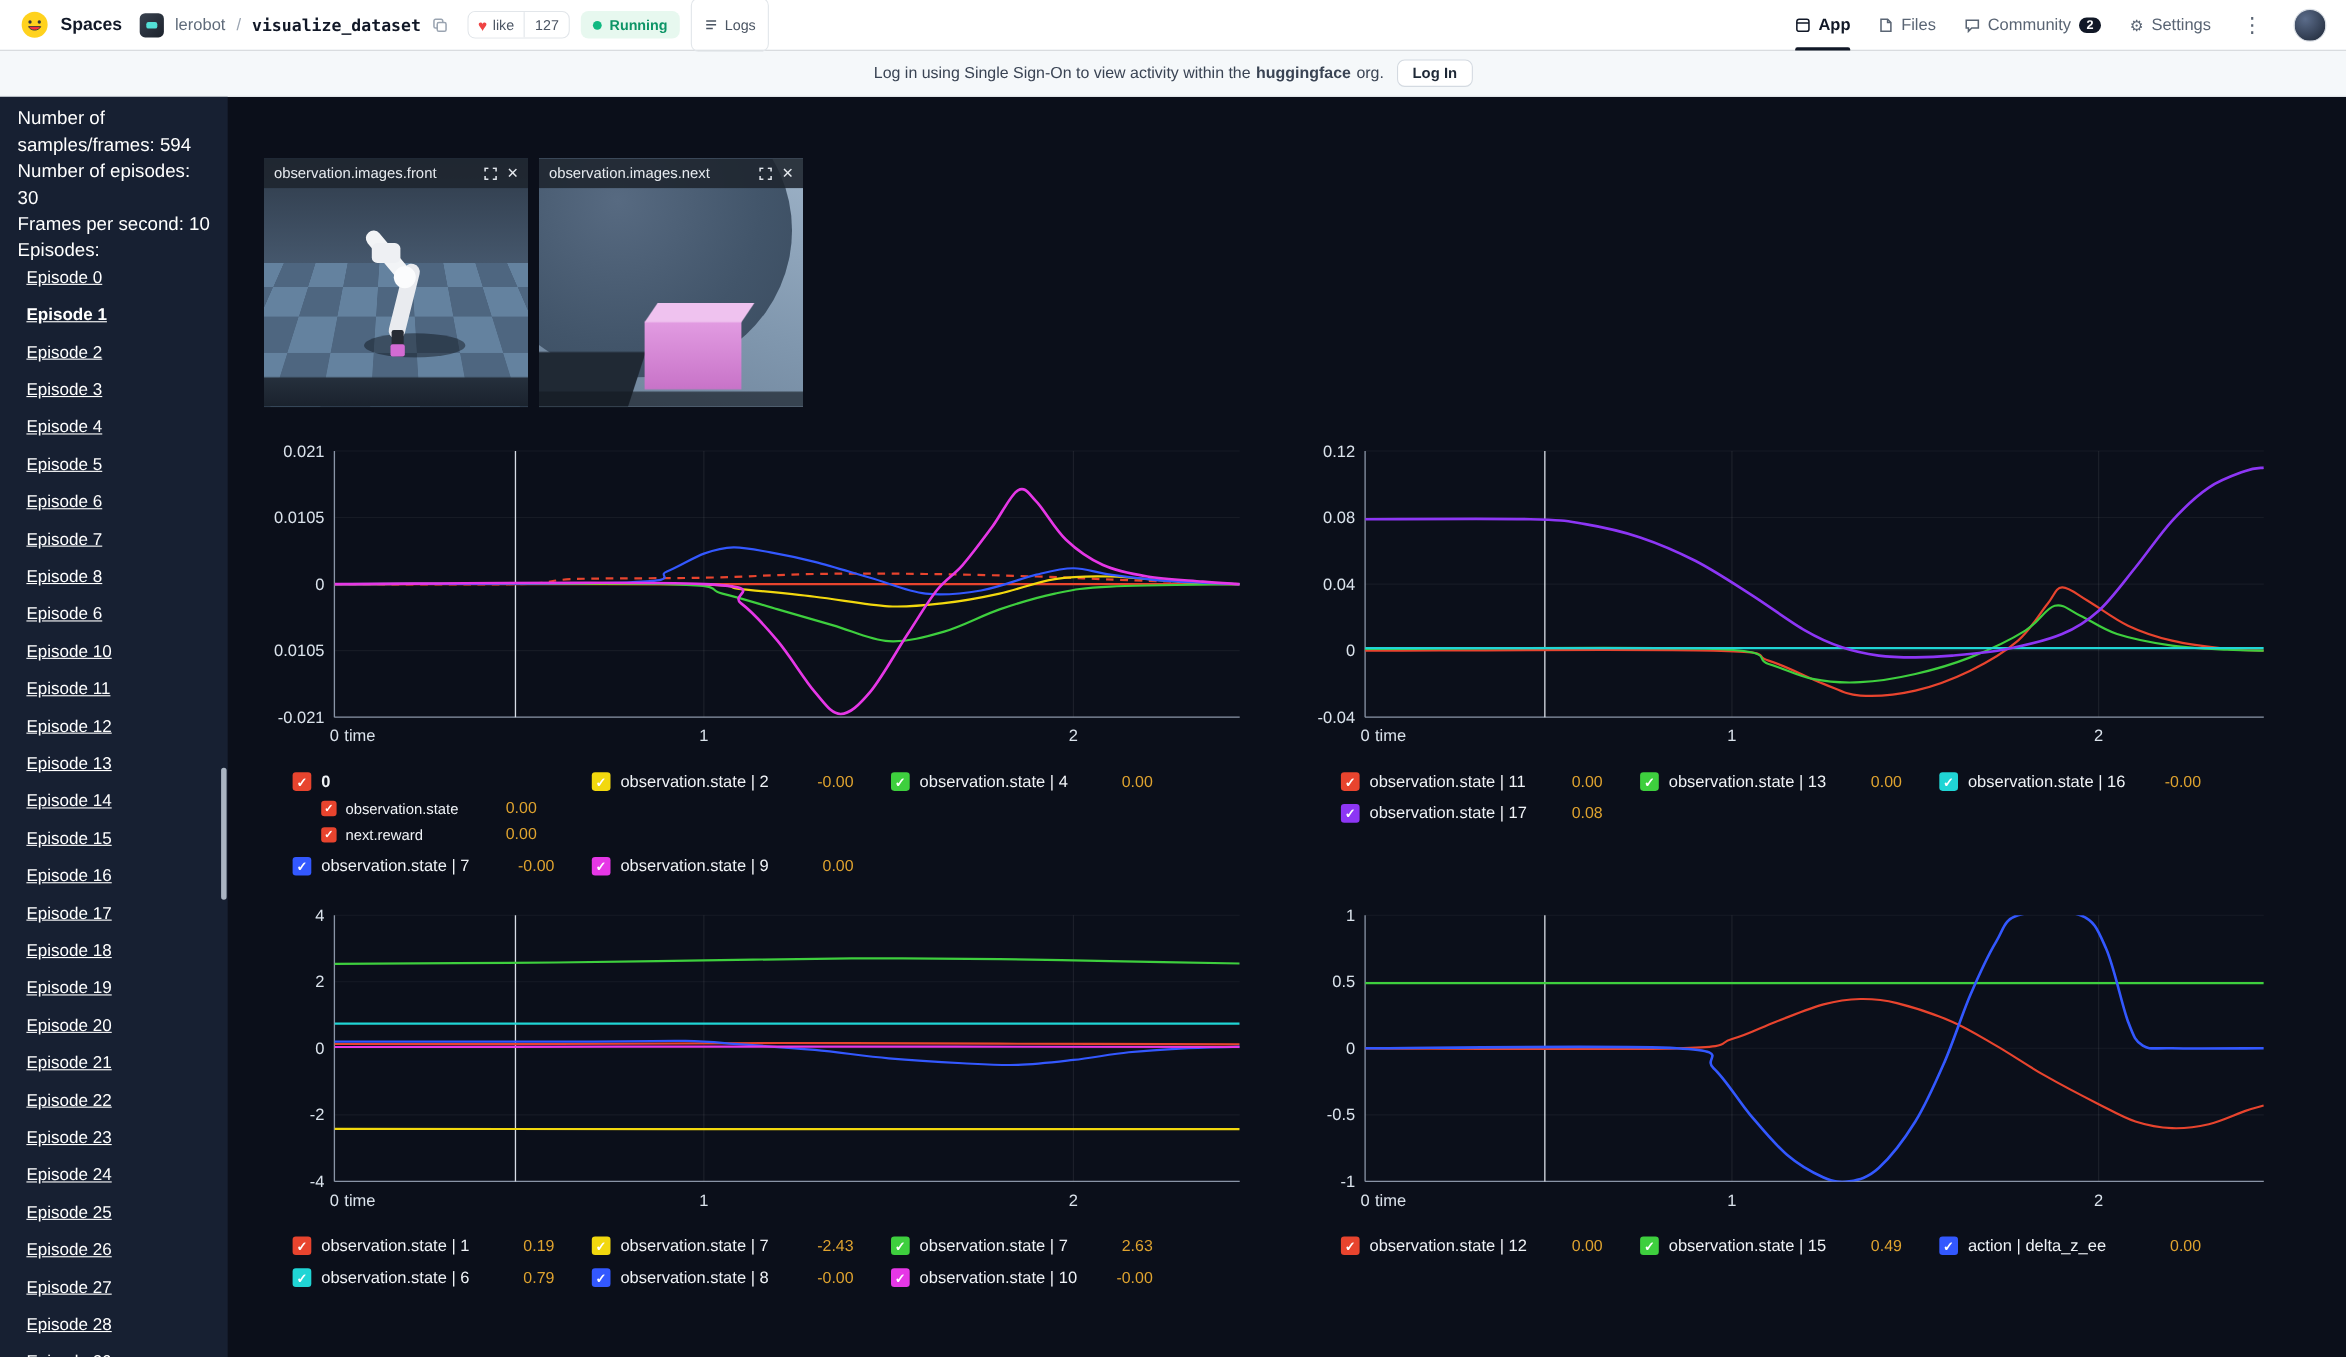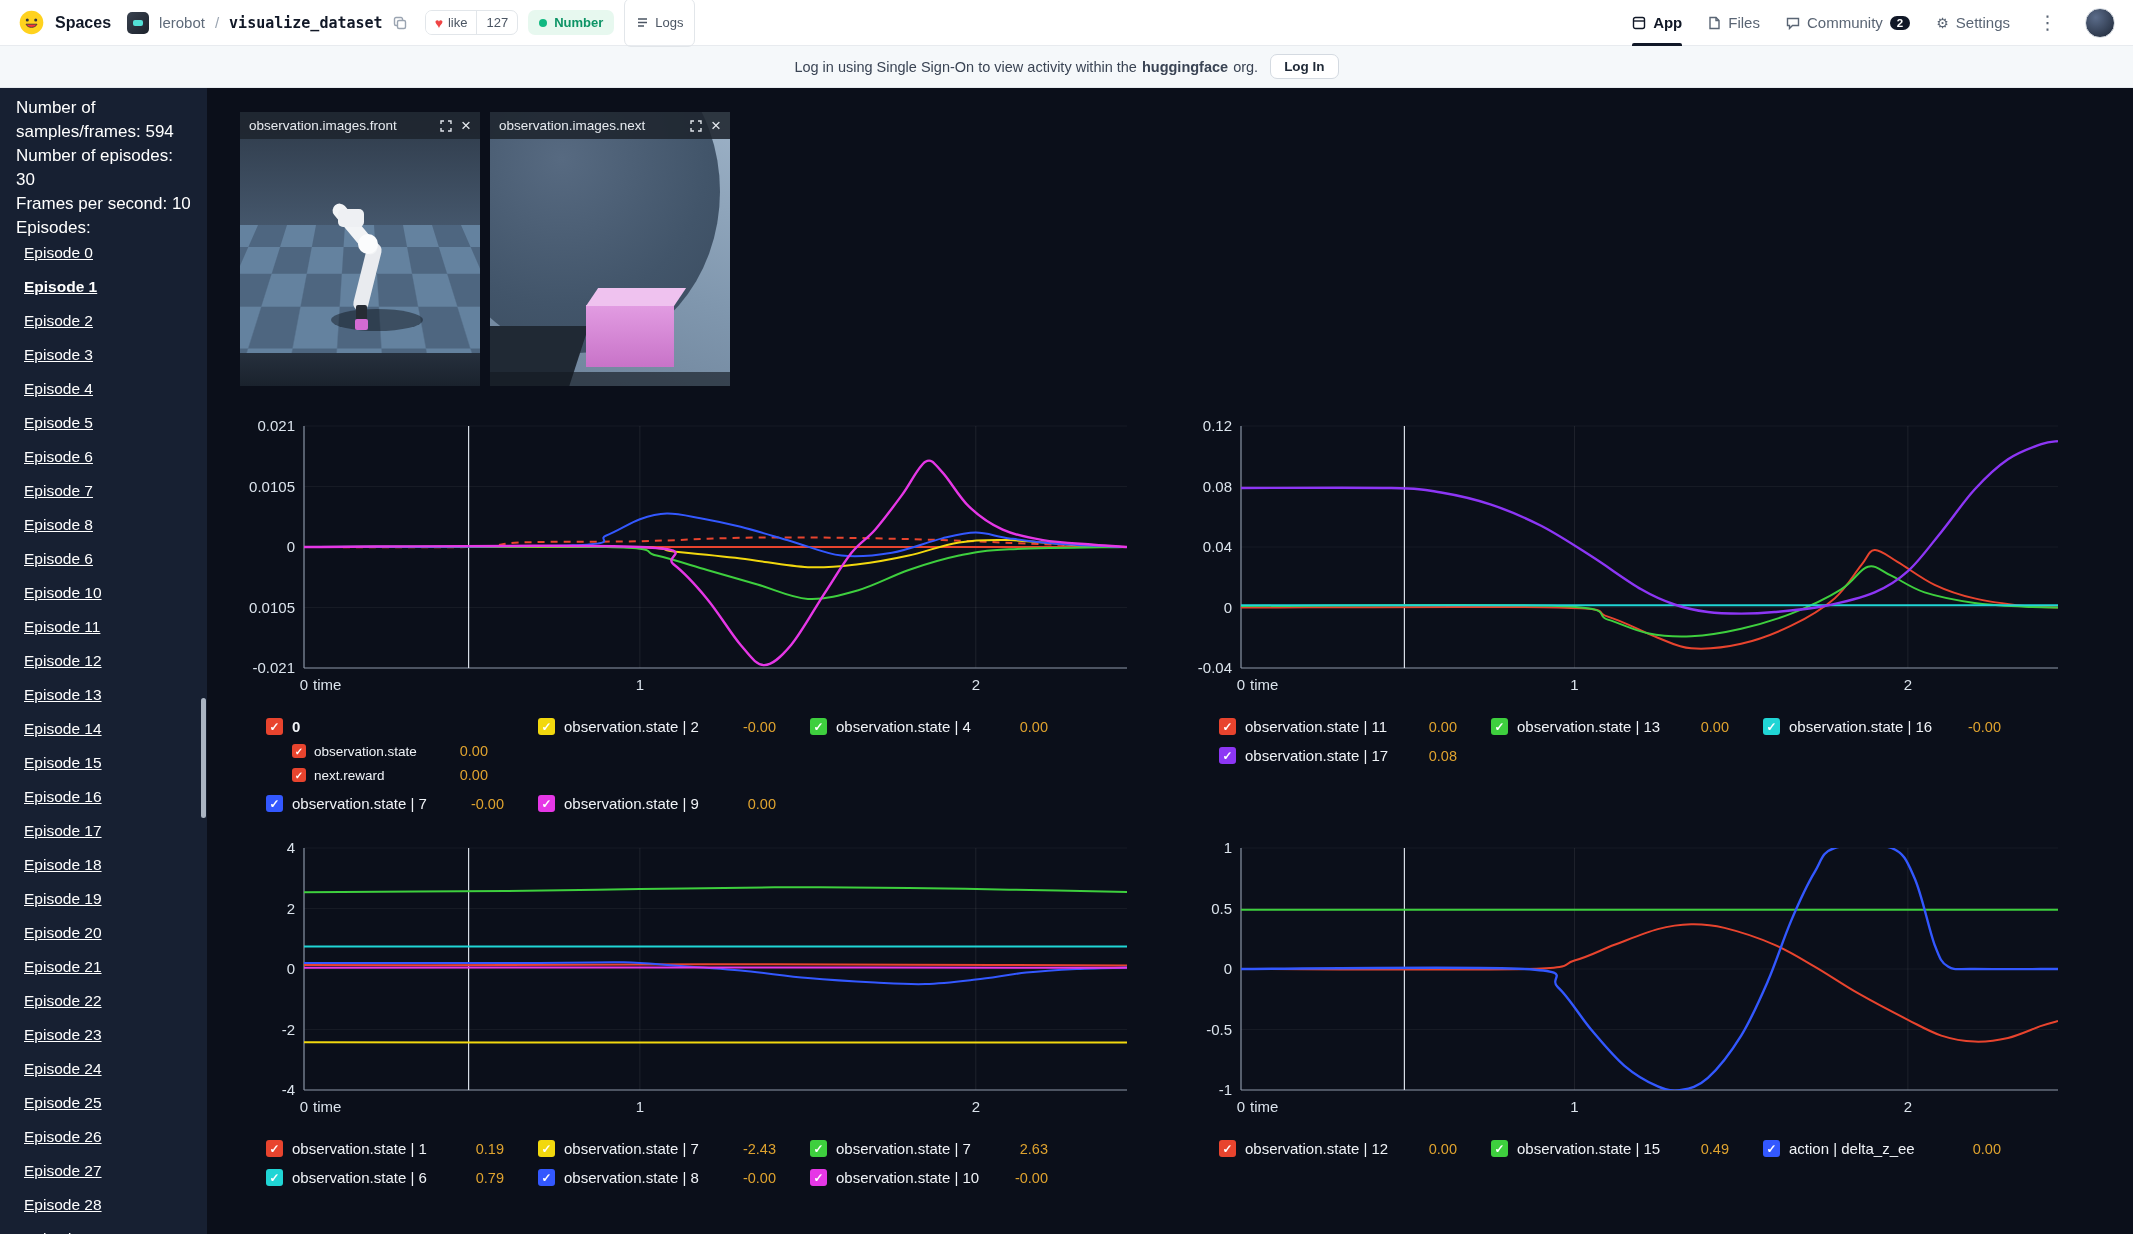--- a/index.html
+++ b/index.html
@@ -52,21 +52,21 @@
     position: relative; flex-shrink: 0; }
   .stat { font-size: 17px; line-height: 24px; }
   .ep-label { font-size: 17px; line-height: 24px; }
   .ep-list { margin-top: 2px; padding-left: 8px; display: flex; flex-direction: column; gap: 12px; }
   .ep-list a { color: #fff; font-size: 15.5px; line-height: 22px; text-decoration: underline; cursor: pointer; width: max-content; }
   .ep-list a.active { font-weight: 700; }
   .scroll-thumb { position: absolute; right: 1px; top: 610px; width: 5px; height: 120px; background: #aab4c2; border-radius: 3px; }
   .content { flex: 1; padding: 24px 0 0 33px; position: relative; }
   
   .videos { display: flex; gap: 10px; margin-bottom: 30px; }
-  .vcard { width: 240px; height: 274px; position: relative; overflow: hidden; background: #2a3441; }
+  .vcard { width: 240px; height: 226px; position: relative; overflow: hidden; background: #2a3441; margin-top: 32px; }
   .vbar { position: absolute; top: 0; left: 0; right: 0; z-index: 4; display: flex; align-items: center; gap: 9px;
     padding: 5px 9px; background: rgba(30,36,45,0.88); color: #e6eaef; font-size: 13.5px; }
   .vbar .vt { flex: 1; white-space: nowrap; overflow: hidden; text-overflow: ellipsis; }
   .vbar .vic { cursor: pointer; display: flex; color: #dfe4ea; }
   .vbar .x { font-size: 17px; line-height: 1; cursor: pointer; }
   .vbody { position: absolute; inset: 0; }
   
   .v1-sky { position: absolute; inset: 0; background: linear-gradient(180deg,#2e3a49,#45576c 42%,#51677e); }
   .v1-floor { position: absolute; left: -40px; right: -40px; bottom: -14px; height: 64%;
     background-color: #4e6680;
@@ -135,21 +135,21 @@
     </span>
     <span class="like-widget">
       <span class="like-main">
         <span class="heart">♥</span>
         <span>like</span>
       </span>
       <span class="like-count">127</span>
     </span>
     <span class="running">
       <i></i>
-      <span>Number</span>
+      <span>Running</span>
     </span>
     <span class="logs-btn">
       <svg width="13" height="13" viewBox="0 0 13 13" stroke="currentColor" stroke-width="1.4">
         <path d="M2 3h9M2 6.5h9M2 10h6"></path>
       </svg>
       <span>Logs</span>
     </span>
   </div>
   <div class="hdr-right">
     <span class="nav-item active">

